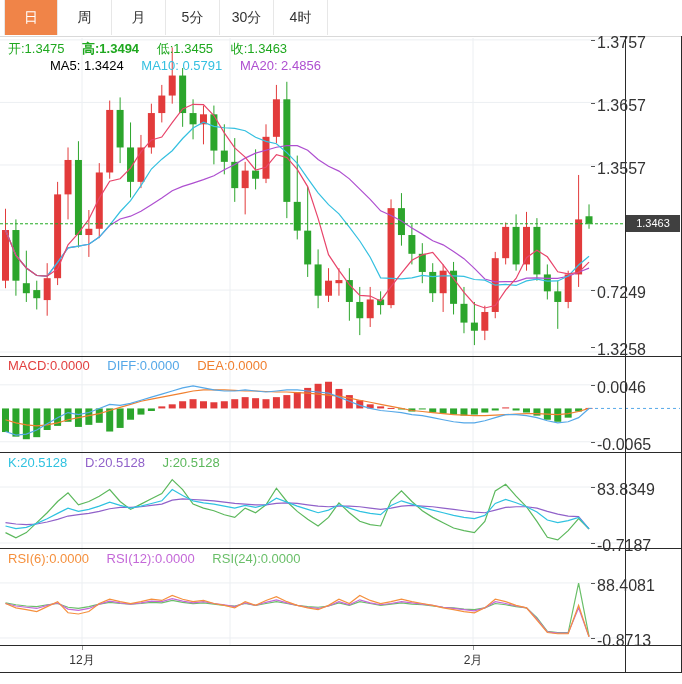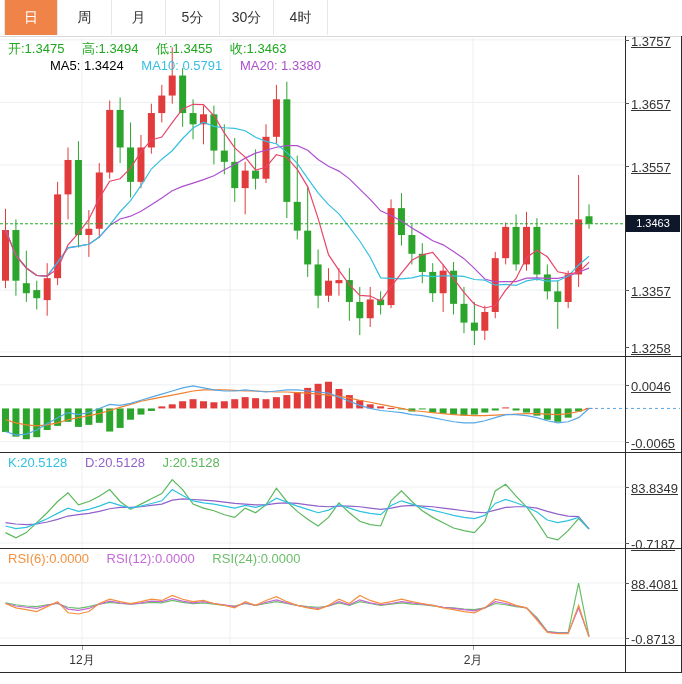--- a/index.html
+++ b/index.html
@@ -19,23 +19,23 @@
   .hdr-ma{top:22px;}
   .hdr-macd{top:322px;}
   .hdr-kdj{top:419px;}
   .hdr-rsi{top:515px;}
   
   .sep{position:absolute;left:0;width:682px;height:1px;background:#2a2a2a;z-index:4;}
   .sep1{top:320px;}.sep2{top:416px;}.sep3{top:512px;}.sep4{top:609px;}.sep5{top:636px;}
   .vaxis{position:absolute;top:0;width:1px;height:636px;background:#2a2a2a;z-index:4;}
   .vaxis-l{left:625px;}.vaxis-r{left:681px;}
   
-  .alabel{position:absolute;left:631px;font-size:13px;color:#333;z-index:5;white-space:nowrap;text-decoration:underline;}
+  .alabel{position:absolute;left:597px;font-size:16px;color:#333;z-index:5;white-space:nowrap;}
   .alabel::before{content:"";position:absolute;left:-6px;top:6px;width:4px;height:1px;background:#555;}
-  .badge{position:absolute;left:626px;top:179px;width:54px;height:17px;background:#0f172a;color:#fff;font-size:11px;line-height:17px;text-align:center;z-index:6;}
+  .badge{position:absolute;left:626px;top:179px;width:54px;height:17px;background:#404040;color:#fff;font-size:11px;line-height:17px;text-align:center;z-index:6;}
   
   .taxis{position:absolute;left:0;top:610px;width:588px;height:26px;z-index:5;}
   .tlabel{position:absolute;top:6px;font-size:12px;color:#333;transform:translateX(-50%);}
   .ttick{position:absolute;top:0;width:1px;height:4px;background:#999;}
 </style>
 </head>
 <body>
 
 <div class="toolbar">
   <div class="tab active">日</div>
@@ -243,28 +243,33 @@
       <polyline points="5.5,496.59183673469386 15.92,501.8888888888889 26.34,496.59183673469386 36.76,486.65986394557825 47.18,476.7278911564626 57.6,465.4716553287982 68.02,456.86394557823127 78.44,468.78231292517006 88.86,465.4716553287982 99.28,460.1746031746032 109.7,453.5532879818594 120.12,465.4716553287982 130.54,473.4172335600907 140.96,468.12018140589566 151.38,462.82312925170066 161.8,457.52607709750566 172.22,443.62131519274374 182.64,453.5532879818594 193.06,468.12018140589566 203.48,472.09297052154193 213.9,474.74149659863946 224.32,478.7142857142857 234.74,481.3628117913832 245.16,472.09297052154193 255.57999999999998,476.7278911564626 266,468.78231292517006 276.42,452.22902494331066 286.84,465.4716553287982 297.26,475.40362811791385 307.68,483.3492063492063 318.1,489.9705215419501 328.52,481.3628117913832 338.94,466.7959183673469 349.36,476.7278911564626 359.78,485.33560090702946 370.2,488.6462585034014 380.62,489.9705215419501 391.04,464.8095238095238 401.46,454.8775510204082 411.88,465.4716553287982 422.3,474.74149659863946 432.71999999999997,481.3628117913832 443.14,486.65986394557825 453.56,491.95691609977325 463.98,494.6054421768707 474.4,496.59183673469386 484.82,485.33560090702946 495.24,454.8775510204082 505.65999999999997,448.2562358276644 516.0799999999999,460.1746031746032 526.5,470.7687074829932 536.92,485.33560090702946 547.34,501.2267573696145 557.76,503.87528344671205 568.18,494.6054421768707 578.6,482.687074829932 589.02,492.9501133786848" fill="none" stroke="#5cb85c" stroke-width="1.2"></polyline>
       <polyline points="5.5,486.65986394557825 15.92,487.984126984127 26.34,488.6462585034014 36.76,487.984126984127 47.18,485.99773242630386 57.6,483.3492063492063 68.02,480.03854875283446 78.44,478.7142857142857 88.86,477.390022675737 99.28,475.40362811791385 109.7,472.7551020408163 120.12,471.4308390022676 130.54,471.4308390022676 140.96,470.7687074829932 151.38,469.44444444444446 161.8,468.12018140589566 172.22,464.14739229024946 182.64,462.82312925170066 193.06,463.48526077097506 203.48,464.14739229024946 213.9,464.8095238095238 224.32,466.13378684807253 234.74,467.4580498866213 245.16,468.12018140589566 255.57999999999998,468.78231292517006 266,468.78231292517006 276.42,467.4580498866213 286.84,466.7959183673469 297.26,467.4580498866213 307.68,468.78231292517006 318.1,470.1065759637188 328.52,470.7687074829932 338.94,470.1065759637188 349.36,470.1065759637188 359.78,470.7687074829932 370.2,472.09297052154193 380.62,473.4172335600907 391.04,472.09297052154193 401.46,470.1065759637188 411.88,469.44444444444446 422.3,470.1065759637188 432.71999999999997,470.7687074829932 443.14,472.09297052154193 453.56,473.4172335600907 463.98,474.74149659863946 474.4,476.0657596371882 484.82,476.7278911564626 495.24,474.07936507936506 505.65999999999997,471.4308390022676 516.0799999999999,470.7687074829932 526.5,470.7687074829932 536.92,472.09297052154193 547.34,475.40362811791385 557.76,478.0521541950113 568.18,480.03854875283446 578.6,480.70068027210885 589.02,492.9501133786848" fill="none" stroke="#9061c9" stroke-width="1.2"></polyline>
       <polyline points="5.5,489.9705215419501 15.92,492.6190476190476 26.34,491.29478458049886 36.76,487.3219954648526 47.18,482.687074829932 57.6,477.390022675737 68.02,472.09297052154193 78.44,475.40362811791385 88.86,473.4172335600907 99.28,470.1065759637188 109.7,466.13378684807253 120.12,469.44444444444446 130.54,472.09297052154193 140.96,470.1065759637188 151.38,467.4580498866213 161.8,464.8095238095238 172.22,453.5532879818594 182.64,459.5124716553288 193.06,464.8095238095238 203.48,466.7959183673469 213.9,468.12018140589566 224.32,470.1065759637188 234.74,472.09297052154193 245.16,469.44444444444446 255.57999999999998,471.4308390022676 266,468.78231292517006 276.42,462.1609977324263 286.84,466.13378684807253 297.26,470.1065759637188 307.68,473.4172335600907 318.1,476.7278911564626 328.52,474.07936507936506 338.94,468.78231292517006 349.36,472.09297052154193 359.78,475.40362811791385 370.2,477.390022675737 380.62,478.7142857142857 391.04,469.44444444444446 401.46,464.8095238095238 411.88,468.12018140589566 422.3,471.4308390022676 432.71999999999997,474.07936507936506 443.14,476.7278911564626 453.56,479.3764172335601 463.98,481.3628117913832 474.4,482.687074829932 484.82,479.3764172335601 495.24,467.4580498866213 505.65999999999997,463.48526077097506 516.0799999999999,466.7959183673469 526.5,470.7687074829932 536.92,476.0657596371882 547.34,484.0113378684807 557.76,486.65986394557825 568.18,484.6734693877551 578.6,481.3628117913832 589.02,492.9501133786848" fill="none" stroke="#2fc2e0" stroke-width="1.2"></polyline>
       <polyline points="5.5,566.910472972973 15.92,568.7601351351351 26.34,569.9932432432432 36.76,570.6097972972973 47.18,568.7601351351351 57.6,567.5270270270271 68.02,571.2263513513514 78.44,572.4594594594595 88.86,570.6097972972973 99.28,568.143581081081 109.7,566.293918918919 120.12,567.5270270270271 130.54,568.143581081081 140.96,567.5270270270271 151.38,566.293918918919 161.8,566.910472972973 172.22,564.4442567567568 182.64,566.293918918919 193.06,567.5270270270271 203.48,566.910472972973 213.9,568.143581081081 224.32,569.3766891891892 234.74,569.9932432432432 245.16,567.5270270270271 255.57999999999998,569.3766891891892 266,567.5270270270271 276.42,565.6773648648649 286.84,567.5270270270271 297.26,569.3766891891892 307.68,570.6097972972973 318.1,571.2263513513514 328.52,569.9932432432432 338.94,566.910472972973 349.36,569.3766891891892 359.78,565.6773648648649 370.2,567.5270270270271 380.62,569.3766891891892 391.04,568.143581081081 401.46,566.910472972973 411.88,568.143581081081 422.3,568.7601351351351 432.71999999999997,569.9932432432432 443.14,571.2263513513514 453.56,571.8429054054054 463.98,573.0760135135135 474.4,573.6925675675676 484.82,571.8429054054054 495.24,567.5270270270271 505.65999999999997,568.7601351351351 516.0799999999999,570.6097972972973 526.5,571.8429054054054 536.92,581.7077702702703 547.34,595.2719594594595 557.76,596.5050675675676 568.18,596.5050675675676 578.6,547.1807432432432 589.02,600.2043918918919" fill="none" stroke="#6abf69" stroke-width="1.2"></polyline>
       <polyline points="5.5,567.5270270270271 15.92,569.9932432432432 26.34,571.2263513513514 36.76,572.4594594594595 47.18,569.3766891891892 57.6,566.910472972973 68.02,573.0760135135135 78.44,574.3091216216217 88.86,572.4594594594595 99.28,568.143581081081 109.7,565.0608108108108 120.12,566.910472972973 130.54,568.143581081081 140.96,566.910472972973 151.38,565.0608108108108 161.8,565.6773648648649 172.22,562.5945945945946 182.64,565.0608108108108 193.06,566.910472972973 203.48,565.6773648648649 213.9,567.5270270270271 224.32,568.7601351351351 234.74,570.6097972972973 245.16,566.910472972973 255.57999999999998,569.3766891891892 266,566.293918918919 276.42,563.8277027027027 286.84,566.910472972973 297.26,569.3766891891892 307.68,571.2263513513514 318.1,572.4594594594595 328.52,569.9932432432432 338.94,565.6773648648649 349.36,568.7601351351351 359.78,563.8277027027027 370.2,566.910472972973 380.62,568.7601351351351 391.04,567.5270270270271 401.46,565.6773648648649 411.88,566.910472972973 422.3,568.143581081081 432.71999999999997,569.3766891891892 443.14,571.2263513513514 453.56,572.4594594594595 463.98,573.6925675675676 474.4,574.9256756756756 484.82,571.8429054054054 495.24,565.6773648648649 505.65999999999997,567.5270270270271 516.0799999999999,569.9932432432432 526.5,571.8429054054054 536.92,582.9408783783783 547.34,595.8885135135135 557.76,597.1216216216217 568.18,597.1216216216217 578.6,571.8429054054054 589.02,600.8209459459459" fill="none" stroke="#c468d8" stroke-width="1.2"></polyline>
       <polyline points="5.5,567.5270270270271 15.92,571.8429054054054 26.34,573.6925675675676 36.76,575.5422297297297 47.18,570.6097972972973 57.6,565.6773648648649 68.02,576.7753378378378 78.44,578.0084459459459 88.86,575.5422297297297 99.28,567.5270270270271 109.7,563.2111486486486 120.12,565.6773648648649 130.54,567.5270270270271 140.96,565.6773648648649 151.38,563.2111486486486 161.8,564.4442567567568 172.22,559.5118243243244 182.64,563.2111486486486 193.06,565.6773648648649 203.48,564.4442567567568 213.9,567.5270270270271 224.32,569.3766891891892 234.74,571.8429054054054 245.16,565.6773648648649 255.57999999999998,569.3766891891892 266,564.4442567567568 276.42,560.7449324324324 286.84,565.6773648648649 297.26,569.3766891891892 307.68,571.8429054054054 318.1,573.6925675675676 328.52,569.3766891891892 338.94,563.2111486486486 349.36,567.5270270270271 359.78,559.5118243243244 370.2,564.4442567567568 380.62,567.5270270270271 391.04,565.6773648648649 401.46,563.2111486486486 411.88,565.6773648648649 422.3,567.5270270270271 432.71999999999997,569.3766891891892 443.14,571.8429054054054 453.56,573.6925675675676 463.98,575.5422297297297 474.4,576.7753378378378 484.82,571.8429054054054 495.24,563.2111486486486 505.65999999999997,565.6773648648649 516.0799999999999,569.3766891891892 526.5,571.8429054054054 536.92,584.1739864864865 547.34,596.5050675675676 557.76,597.7381756756756 568.18,597.7381756756756 578.6,569.3766891891892 589.02,600.8209459459459" fill="none" stroke="#f5903d" stroke-width="1.2"></polyline>
     </svg>
 
   <div class="hdr hdr-ohlc">
     <span style="color: rgb(31, 168, 31);">开:1.3475</span>
-    <span style="color: rgb(31, 168, 31);">高:1.3494</span>
+    <span style="color: rgb(31, 168, 31); font-weight: bold;">高:1.3494</span>
     <span style="color: rgb(31, 168, 31);">低:1.3455</span>
     <span style="color: rgb(31, 168, 31);">收:1.3463</span>
   </div>
   <div class="hdr hdr-ma">
     <span style="color: #000000; margin-left: 42px;">MA5: 1.3424</span>
     <span style="color: rgb(53, 192, 224);">MA10: 0.5791</span>
-    <span style="color: rgb(174, 79, 208);">MA20: 1.3380</span>
+    <span style="color: rgb(174, 79, 208);">MA20: 2.4856</span>
+  </div>
+  <div class="hdr hdr-macd">
+    <span style="color: rgb(226, 64, 64);">MACD:0.0000</span>
+    <span style="color: rgb(85, 168, 232);">DIFF:0.0000</span>
+    <span style="color: rgb(240, 128, 48);">DEA:0.0000</span>
   </div>
   <div class="hdr hdr-kdj">
     <span style="color: rgb(47, 194, 224);">K:20.5128</span>
     <span style="color: rgb(144, 97, 201);">D:20.5128</span>
     <span style="color: rgb(92, 184, 92);">J:20.5128</span>
   </div>
   <div class="hdr hdr-rsi">
     <span style="color: rgb(245, 144, 61);">RSI(6):0.0000</span>
     <span style="color: rgb(196, 104, 216);">RSI(12):0.0000</span>
     <span style="color: rgb(106, 191, 105);">RSI(24):0.0000</span>
@@ -274,21 +279,21 @@
   <div class="sep sep2"></div>
   <div class="sep sep3"></div>
   <div class="sep sep4"></div>
   <div class="sep sep5"></div>
   <div class="vaxis vaxis-l"></div>
   <div class="vaxis vaxis-r"></div>
 
   <span class="alabel" style="top:-2px">1.3757</span>
   <span class="alabel" style="top:61px">1.3657</span>
   <span class="alabel" style="top:124px">1.3557</span>
-  <span class="alabel" style="top:248px">1.3357</span>
+  <span class="alabel" style="top:248px">0.7249</span>
   <span class="alabel" style="top:305px">1.3258</span>
   <div class="badge">1.3463</div>
   <span class="alabel" style="top:343px">0.0046</span>
   <span class="alabel" style="top:400px">-0.0065</span>
   <span class="alabel" style="top:445px">83.8349</span>
   <span class="alabel" style="top:501px">-0.7187</span>
   <span class="alabel" style="top:541px">88.4081</span>
   <span class="alabel" style="top:596px">-0.8713</span>
 
   <div class="taxis">

